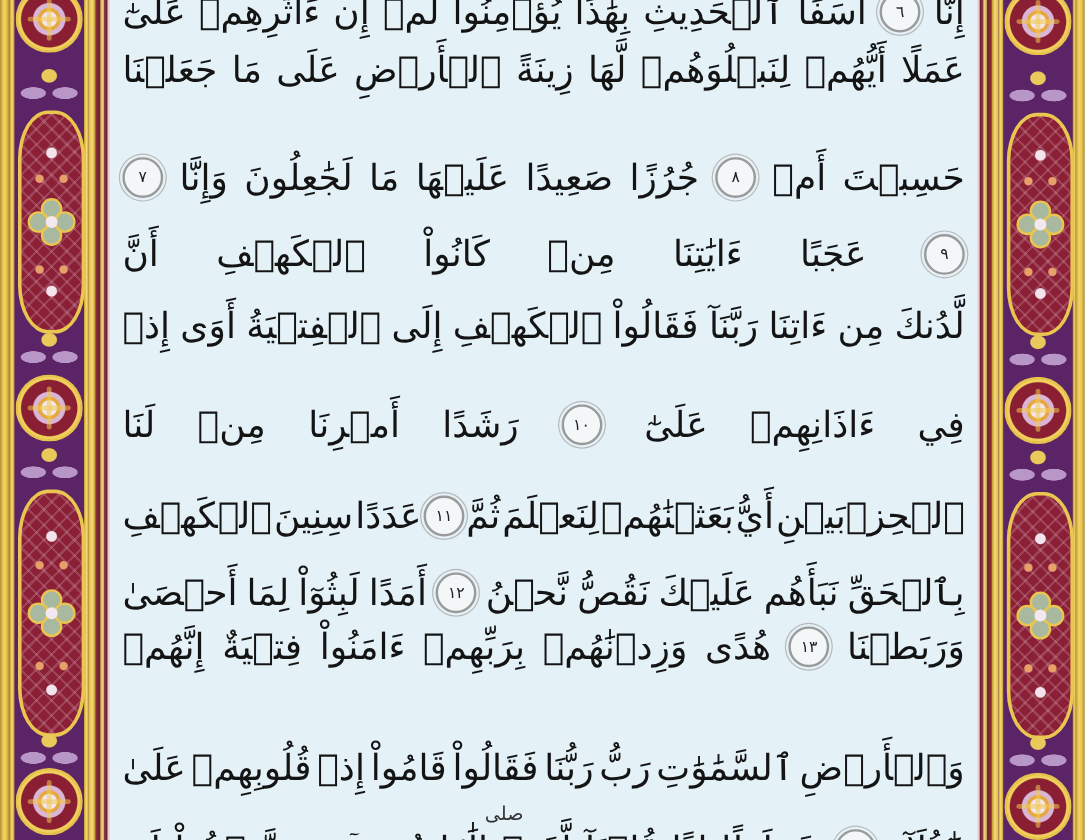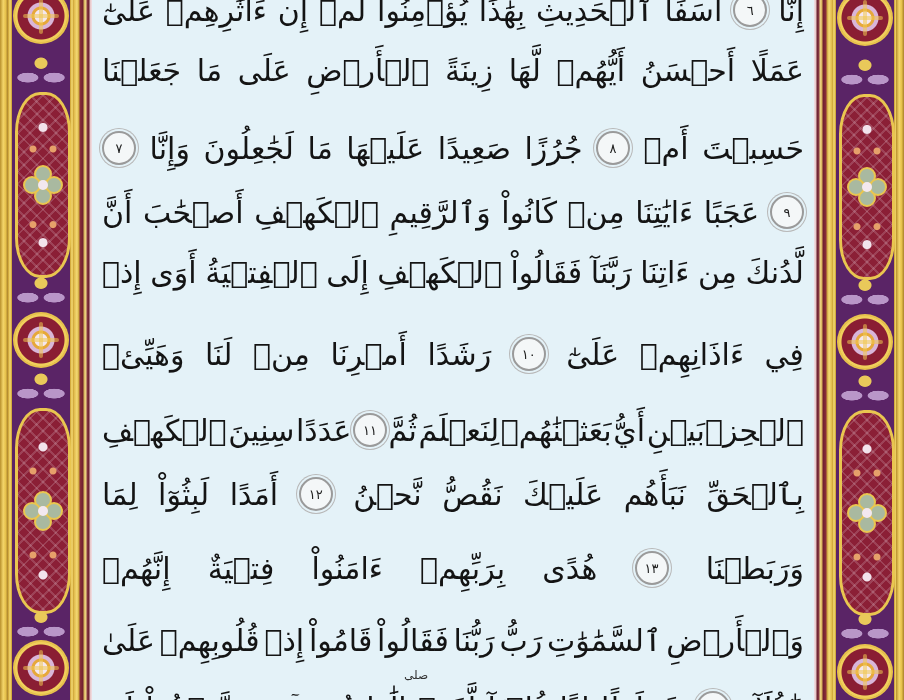--- a/index.html
+++ b/index.html
@@ -89,21 +89,21 @@
     font-family:"DejaVu Sans", sans-serif; font-size:30px; color:#141414; white-space:nowrap; }
   .line .w { direction:rtl; unicode-bidi:isolate; }
 
   .marker { position:relative; display:inline-flex; align-items:center; justify-content:center;
     width:30px; height:30px; border-radius:50%; border:2px solid #9a9a9a; background:#f4f7f8;
     box-shadow:0 0 0 2px #e4f2f8, 0 0 0 3px #b8b8b8; flex:0 0 auto;
     font-size:13px; color:#222; direction:rtl; unicode-bidi:isolate; }
   .marker::after { content:""; position:absolute; bottom:-7px; left:-4px; right:-4px; height:6px;
     border-radius:0 0 8px 8px; background:linear-gradient(#c8c8c8,#9c9c9c); z-index:-1; }
 
-  .sajda-mark { position:absolute; font-size:12px; color:#333; }
+  .sajda-mark { position:absolute; font-size:16px; color:#333; }
 </style>
 </head>
 <body>
 
 <div class="page">
 
   <div class="border left">
     <div class="outer-gold"></div>
     <div class="band"></div>
     <div class="band-edge a"></div>
@@ -144,50 +144,48 @@
       <span class="w">إِن</span>
       <span class="w">لَّمۡ</span>
       <span class="w">يُؤۡمِنُواْ</span>
       <span class="w">بِهَٰذَا</span>
       <span class="w">ٱلۡحَدِيثِ</span>
       <span class="w">أَسَفًا</span>
       <span class="marker">٦</span>
       <span class="w">إِنَّا</span>
     </div>
 
-    <div class="line" style="top:38px">
+    <div class="line" style="top:26px">
       <span class="w">جَعَلۡنَا</span>
       <span class="w">مَا</span>
       <span class="w">عَلَى</span>
       <span class="w">ٱلۡأَرۡضِ</span>
       <span class="w">زِينَةً</span>
       <span class="w">لَّهَا</span>
+      <span class="w">لِنَبۡلُوَهُمۡ</span>
       <span class="w">أَيُّهُمۡ</span>
-      <span class="w">أَحۡسَنُ</span>
       <span class="w">عَمَلًا</span>
     </div>
 
     <div class="line" style="top:116px">
       <span class="marker">٧</span>
       <span class="w">وَإِنَّا</span>
       <span class="w">لَجَٰعِلُونَ</span>
       <span class="w">مَا</span>
       <span class="w">عَلَيۡهَا</span>
       <span class="w">صَعِيدًا</span>
       <span class="w">جُرُزًا</span>
       <span class="marker">٨</span>
       <span class="w">أَمۡ</span>
       <span class="w">حَسِبۡتَ</span>
     </div>
 
     <div class="line" style="top:180px">
       <span class="w">أَنَّ</span>
-      <span class="w">أَصۡحَٰبَ</span>
       <span class="w">ٱلۡكَهۡفِ</span>
-      <span class="w">وَٱلرَّقِيمِ</span>
       <span class="w">كَانُواْ</span>
       <span class="w">مِنۡ</span>
       <span class="w">ءَايَٰتِنَا</span>
       <span class="w">عَجَبًا</span>
       <span class="marker">٩</span>
     </div>
 
     <div class="line" style="top:240px">
       <span class="w">إِذۡ</span>
       <span class="w">أَوَى</span>
@@ -195,21 +193,20 @@
       <span class="w">إِلَى</span>
       <span class="w">ٱلۡكَهۡفِ</span>
       <span class="w">فَقَالُواْ</span>
       <span class="w">رَبَّنَآ</span>
       <span class="w">ءَاتِنَا</span>
       <span class="w">مِن</span>
       <span class="w">لَّدُنكَ</span>
     </div>
 
     <div class="line" style="top:322px">
-      <span class="w">وَهَيِّئۡ</span>
       <span class="w">لَنَا</span>
       <span class="w">مِنۡ</span>
       <span class="w">أَمۡرِنَا</span>
       <span class="w">رَشَدًا</span>
       <span class="marker">١٠</span>
       <span class="w">عَلَىٰٓ</span>
       <span class="w">ءَاذَانِهِمۡ</span>
       <span class="w">فِي</span>
     </div>
 
@@ -219,36 +216,38 @@
       <span class="w">عَدَدًا</span>
       <span class="marker">١١</span>
       <span class="w">ثُمَّ</span>
       <span class="w">لِنَعۡلَمَ</span>
       <span class="w">بَعَثۡنَٰهُمۡ</span>
       <span class="w">أَيُّ</span>
       <span class="w">ٱلۡحِزۡبَيۡنِ</span>
     </div>
 
     <div class="line" style="top:462px">
+      <span class="w">أَحۡصَىٰ</span>
       <span class="w">لِمَا</span>
       <span class="w">لَبِثُوٓاْ</span>
       <span class="w">أَمَدًا</span>
       <span class="marker">١٢</span>
       <span class="w">نَّحۡنُ</span>
       <span class="w">نَقُصُّ</span>
       <span class="w">عَلَيۡكَ</span>
       <span class="w">نَبَأَهُم</span>
       <span class="w">بِٱلۡحَقِّ</span>
     </div>
 
-    <div class="line" style="top:536px">
+    <div class="line" style="top:507px">
       <span class="w">إِنَّهُمۡ</span>
       <span class="w">فِتۡيَةٌ</span>
       <span class="w">ءَامَنُواْ</span>
       <span class="w">بِرَبِّهِمۡ</span>
+      <span class="w">وَزِدۡنَٰهُمۡ</span>
       <span class="w">هُدًى</span>
       <span class="marker">١٣</span>
       <span class="w">وَرَبَطۡنَا</span>
     </div>
 
     <div class="line" style="top:608px">
       <span class="w">عَلَىٰ</span>
       <span class="w">قُلُوبِهِمۡ</span>
       <span class="w">إِذۡ</span>
       <span class="w">قَامُواْ</span>

